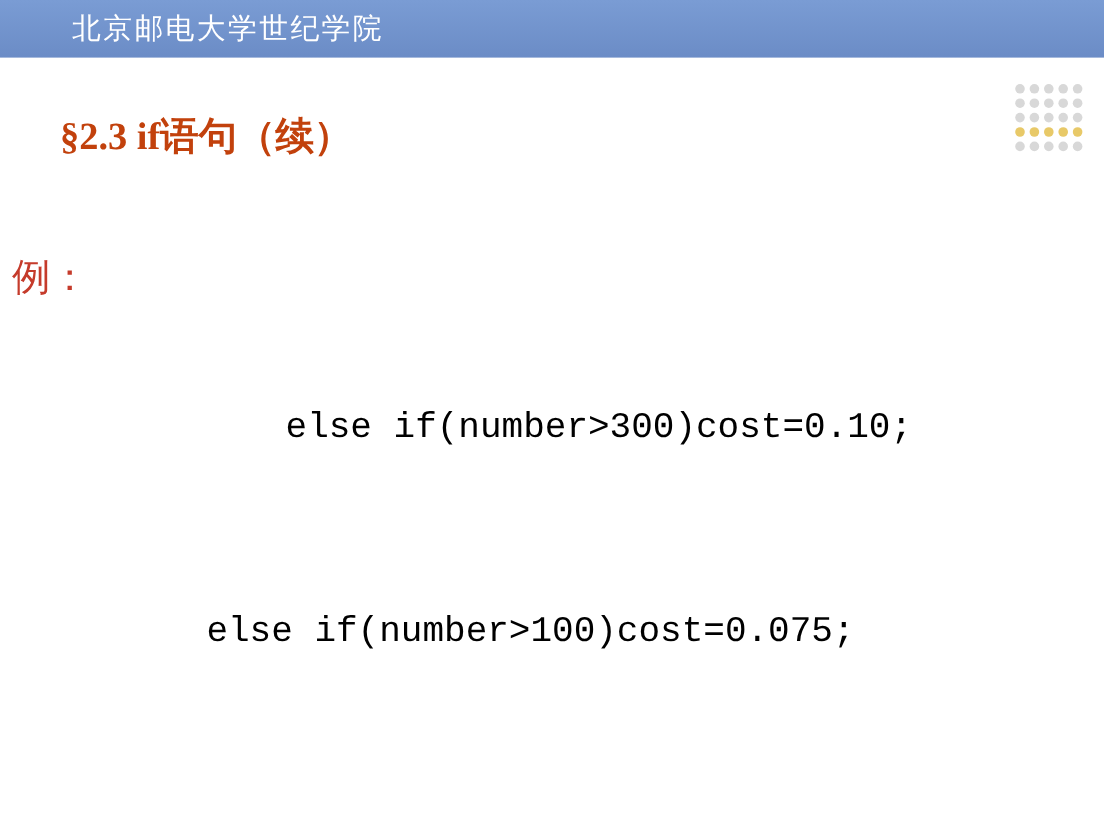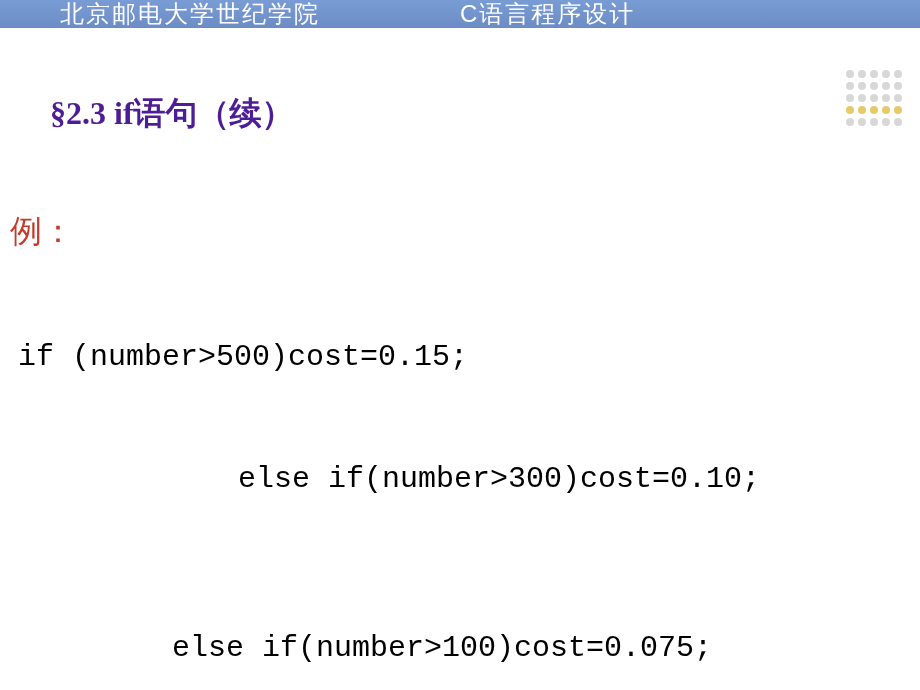--- a/index.html
+++ b/index.html
@@ -6,21 +6,21 @@
     body {
       width: 920px;
       height: 690px;
       background: #ffffff;
       font-family: "SimSun", "宋体", serif;
       position: relative;
       overflow: hidden;
     }
     .header {
       width: 100%;
-      height: 28px;
+      height: 48px;
       background: linear-gradient(to bottom, #7a9cd4 0%, #6b8cc6 100%);
       display: flex;
       align-items: center;
       color: #ffffff;
       font-size: 24px;
       font-family: "SimHei", "黑体", sans-serif;
       letter-spacing: 2px;
     }
     .header-left {
       padding-left: 60px;
@@ -48,21 +48,21 @@
       border-radius: 50%;
       background: #d8d8d8;
     }
     .dot.hl { background: #e8c968; }
     .slide-title {
       position: absolute;
       top: 92px;
       left: 50px;
       font-size: 32px;
       font-weight: bold;
-      color: #4c1d95;
+      color: #c2410c;
       font-family: "SimHei", "黑体", "Times New Roman", sans-serif;
     }
     .content {
       position: absolute;
       top: 210px;
       left: 10px;
       width: 900px;
     }
     .example-label {
       font-size: 32px;
@@ -79,21 +79,20 @@
     }
     .c1 { padding-left: 8px; }
     .c2 { padding-left: 78px; text-align: center; }
     .c3 { padding-left: 162px; margin-top: 48px; }
   </style>
 </head>
 <body>
 
 <div class="header">
   <span class="header-left">北京邮电大学世纪学院</span>
-  <span class="header-right">C语言程序设计</span>
 </div>
 
 <div class="dots">
   <div class="dot-row">
       <span class="dot"></span>
       <span class="dot"></span>
       <span class="dot"></span>
       <span class="dot"></span>
       <span class="dot"></span>
     </div>
@@ -125,19 +124,18 @@
       <span class="dot"></span>
       <span class="dot"></span>
     </div>
 </div>
 
 <div class="slide-title">§2.3 if语句（续）</div>
 
 <div class="content">
   <div class="example-label">例：</div>
   <div class="code">
-    <div class="c1">if (number&gt;500)cost=0.15;</div>
     <div class="c2">else if(number&gt;300)cost=0.10;</div>
     <div class="c3">else if(number&gt;100)cost=0.075;</div>
     
     
   </div>
 </div>
 
 </body></html>

